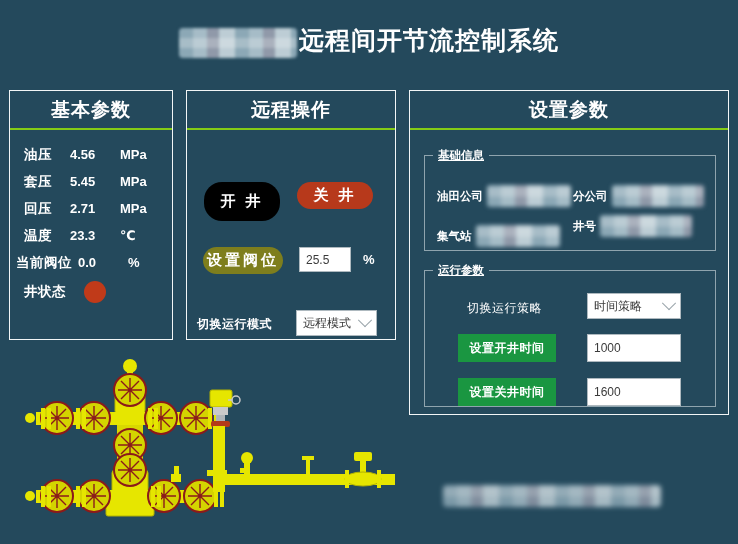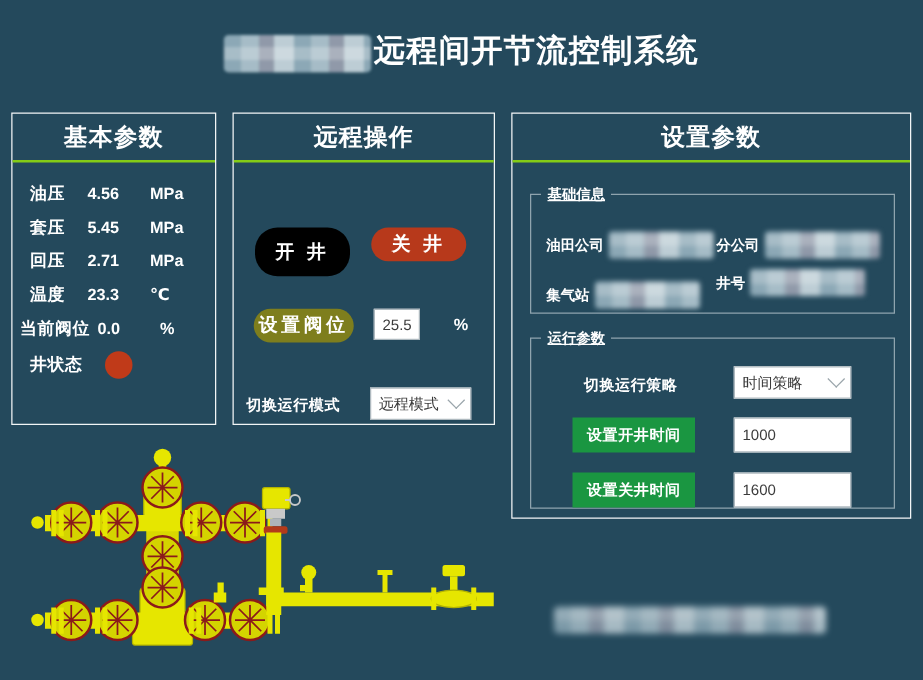--- a/index.html
+++ b/index.html
@@ -131,21 +131,21 @@
   .txt-input {
     background: #ffffff;
     border: 1px solid #aeb9bf;
     color: #3b3b3b;
     font-family: inherit;
     font-size: 12px;
     padding: 0 6px;
     box-sizing: border-box;
     outline: none;
   }
-  #valve-input { position: absolute; left: 112px; top: 117px; width: 37px; height: 25px; }
+  #valve-input { position: absolute; left: 112px; top: 117px; width: 52px; height: 25px; }
   .pct-label { position: absolute; left: 176px; top: 122px; font-size: 13px; font-weight: bold; }
 
   .mode-label { position: absolute; left: 10px; top: 186px; font-size: 12px; font-weight: bold; letter-spacing: .5px; }
   .select-box {
     position: absolute;
     background: #ffffff;
     border: 1px solid #aeb9bf;
     box-sizing: border-box;
     display: flex;
     align-items: center;
@@ -186,21 +186,21 @@
 
   .info-cell { position: absolute; display: flex; align-items: center; }
   .info-label { font-size: 11.5px; font-weight: bold; white-space: nowrap; margin-right: 4px; }
   .blur-input {
     width: 84px; height: 22px;
     border-radius: 3px;
     filter: blur(2.2px);
   }
   .blur-input.wide { width: 92px; }
 
-  .run-label { position: absolute; font-size: 12px; font-weight: bold; letter-spacing: .5px; }
+  .run-label { position: absolute; font-size: 12px; font-weight: normal; letter-spacing: .5px; }
   .rect-btn {
     position: absolute;
     background: #1a9641;
     border: none;
     color: #ffffff;
     font-family: inherit;
     font-size: 12px;
     font-weight: bold;
     letter-spacing: .5px;
     cursor: pointer;

